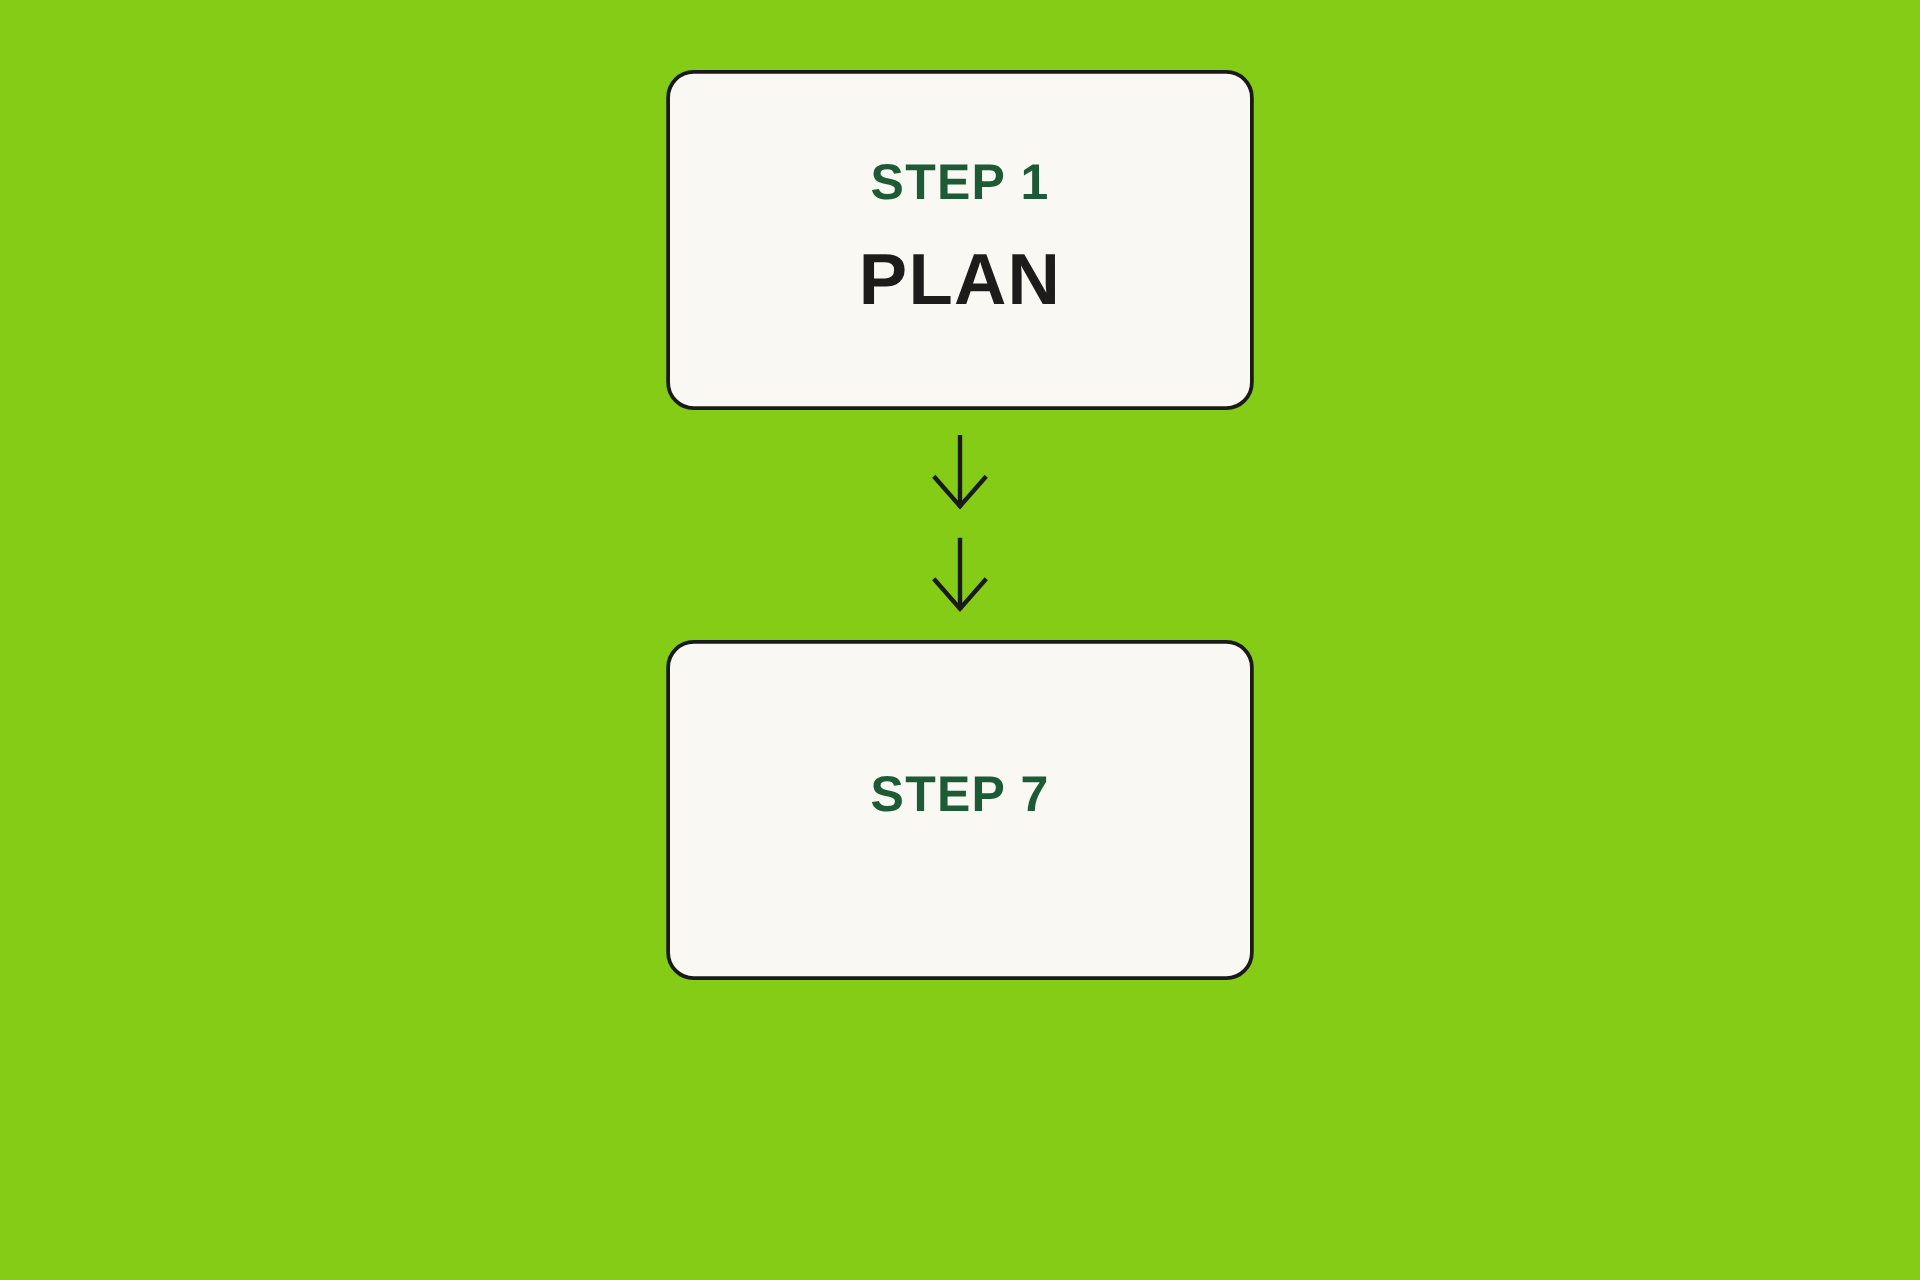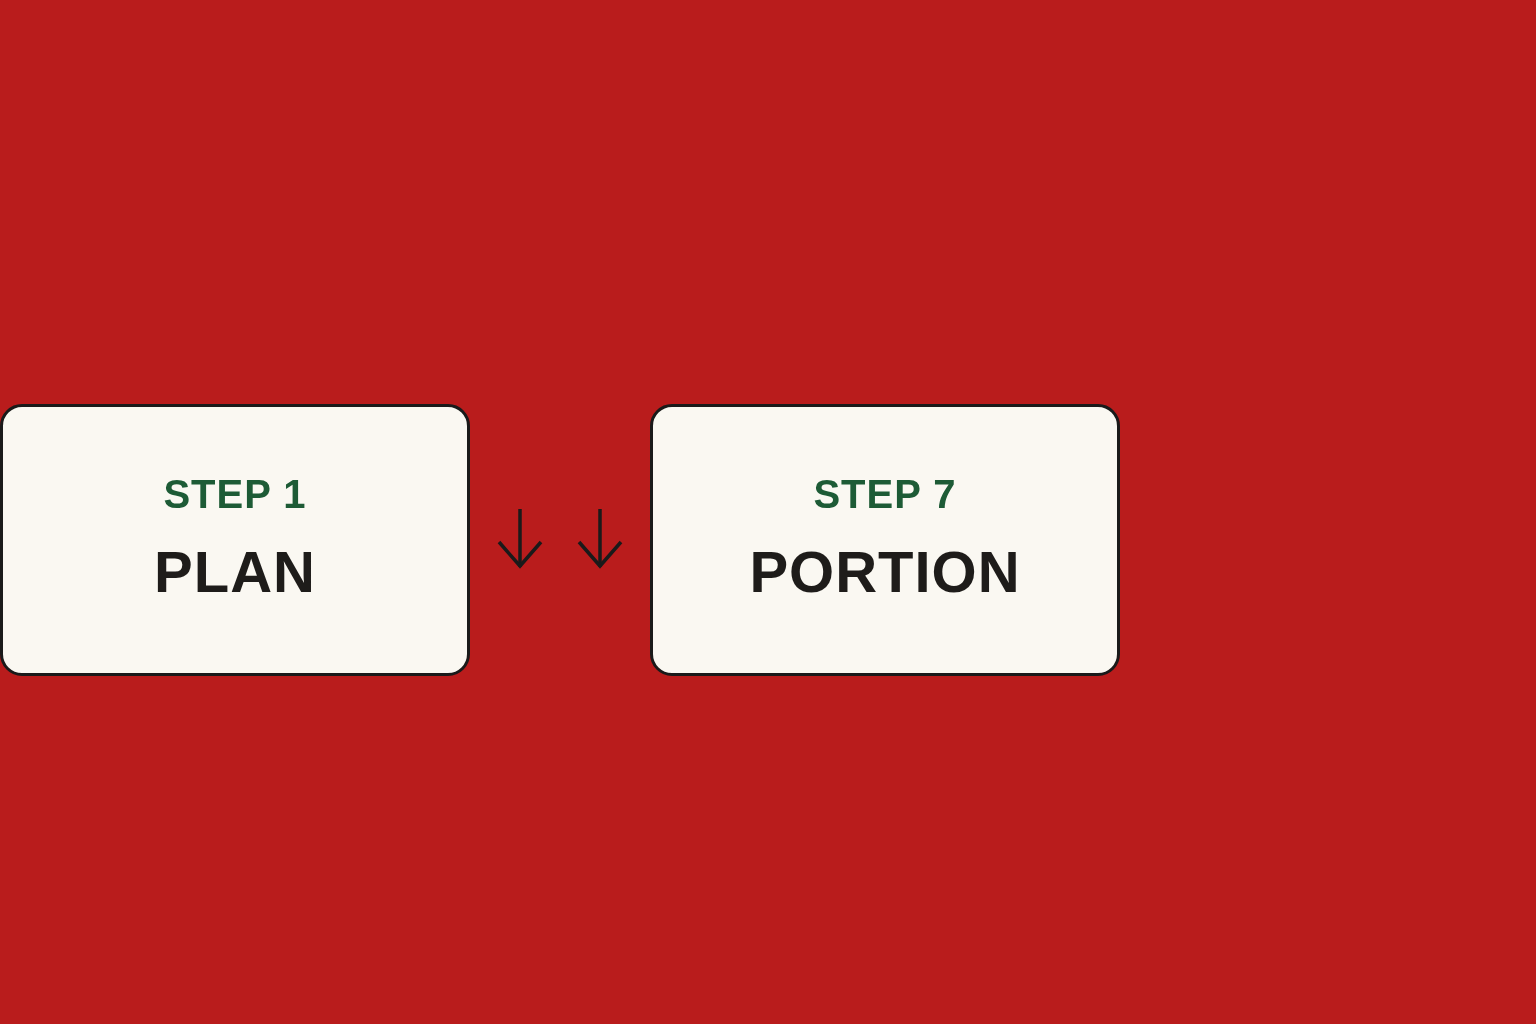--- a/index.html
+++ b/index.html
@@ -4,25 +4,25 @@
 <style>
   html, body {
     margin: 0;
     padding: 0;
     background: #F6F3ED;
   }
   .canvas {
     position: relative;
     width: 1536px;
     height: 1024px;
-    background: #b91c1c;
+    background: #84cc16;
     overflow: hidden;
     font-family: "Liberation Sans", sans-serif;
     display: flex;
-    flex-direction: row;
+    flex-direction: column;
     align-items: center;
     box-sizing: border-box;
     padding-top: 56px;
     gap: 20px;
   }
   .step-box {
     width: 470px;
     height: 272px;
     box-sizing: border-box;
     background: #FAF8F2;
@@ -86,17 +86,16 @@
   <div class="connector">
     <svg width="60" height="62" viewBox="0 0 60 62">
       <line x1="30" y1="0" x2="30" y2="58" stroke="#1A1A1A" stroke-width="3.5" fill="none"></line>
       <polyline points="9,33 30,57 51,33" stroke="#1A1A1A" stroke-width="3.5" fill="none"></polyline>
     </svg>
   </div>
 
   <div class="step-box">
     <div class="step-label">STEP 7</div>
     <div class="step-title">
-      <div>PORTION</div>
     </div>
   </div>
 
 </div>
 
 </body></html>

